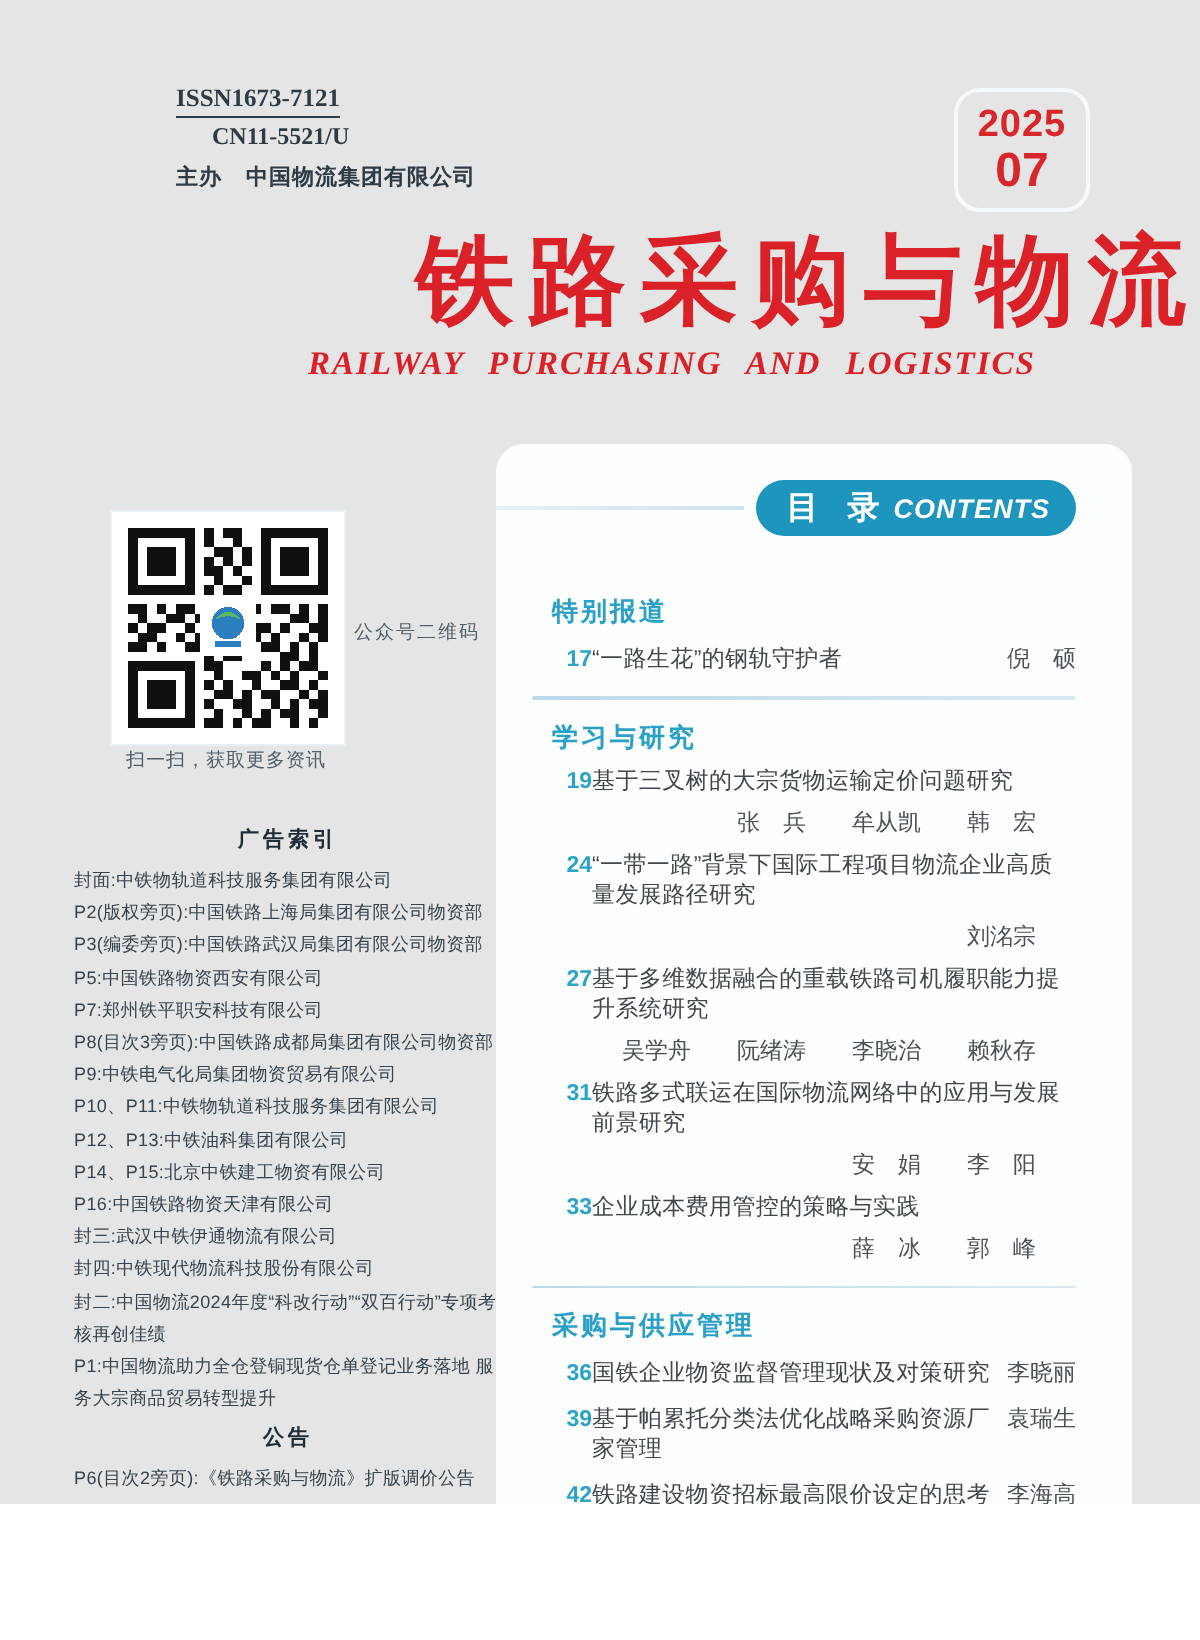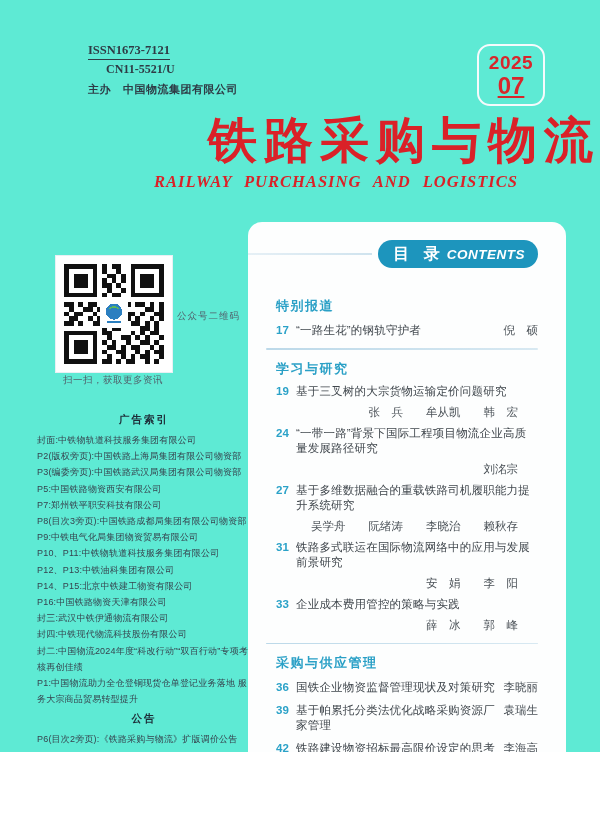--- a/index.html
+++ b/index.html
@@ -1,29 +1,29 @@
 <!DOCTYPE html>
 <html><head>
 <meta charset="utf-8">
 <style>
   html,body{margin:0;padding:0;}
-  .page{position:relative;width:600px;height:752px;background:#5eead4;overflow:hidden;
+  .page{position:relative;width:600px;height:752px;background:#e5e5e5;overflow:hidden;
         font-family:"Liberation Sans","DejaVu Sans",sans-serif;}
 
   
   .pub-info{position:absolute;left:88px;top:40px;color:#2e3b45;}
   .issn{font-family:"Liberation Serif","DejaVu Serif",serif;font-weight:bold;font-size:12.5px;
         border-bottom:1.4px solid #2e3b45;padding-bottom:1px;display:inline-block;}
   .cn{font-family:"Liberation Serif","DejaVu Serif",serif;font-weight:bold;font-size:12px;margin-top:2px;margin-left:18px;}
   .org-line{font-size:11px;font-weight:bold;margin-top:5px;letter-spacing:.5px;}
   .org-line .lbl{margin-right:12px;}
   .issue-box{position:absolute;left:477px;top:44px;width:64px;height:58px;
              border:2.5px solid #f6fafc;border-radius:13px;text-align:center;color:#d8262b;}
   .issue-year{font-size:19px;font-weight:600;margin-top:6px;letter-spacing:.5px;}
-  .issue-no{font-size:24px;font-weight:bold;line-height:24px;margin-top:0px;text-decoration:underline;}
+  .issue-no{font-size:24px;font-weight:bold;line-height:24px;margin-top:0px;}
 
   .mag-title{position:absolute;left:0;top:108px;width:600px;text-align:right;color:#da2128;
              font-size:49px;font-weight:900;letter-spacing:7px;}
   .mag-subtitle{position:absolute;left:0;top:172px;width:600px;text-align:center;color:#da2128;
              font-family:"Liberation Serif","DejaVu Serif",serif;font-style:italic;font-weight:bold;
              font-size:16.5px;letter-spacing:1px;word-spacing:7px;padding-left:36px;}
 
   
   .qr-box{position:absolute;left:55px;top:255px;width:100px;height:100px;background:#fff;
           padding:8px;border:1px solid #e9f0f4;}
@@ -44,21 +44,21 @@
             border-radius:15px;padding:0 13px 0 15px;margin-left:6px;}
   .toc-cn{font-size:16px;font-weight:900;letter-spacing:5px;}
   .toc-en{font-size:13.5px;font-weight:bold;font-style:italic;letter-spacing:.5px;margin-left:2px;}
 
   .sec-head{font-size:13px;font-weight:bold;color:#2aa0c6;letter-spacing:1.5px;}
   .sec1-head{margin-top:29px;}
   .sec2-head{margin-top:10px;}
   .sec3-head{margin-top:10px;}
   .row{line-height:15px;font-size:11.5px;}
   .art{display:flex;align-items:baseline;color:#40474d;}
-  .art .pg{color:#2ba2c8;width:20px;flex:none;font-weight:600;}
+  .art .pg{color:#2ba2c8;width:20px;flex:none;font-weight:600;text-align:right;}
   .art .ti{flex:1;letter-spacing:.2px;}
   .art .au{flex:none;margin-left:1px;color:#4a5157;}
   .s1 .row{margin-top:8px;}
   .s2 .row{margin-top:6px;}
   .s3 .row{margin-top:8px;}
   .au-line{text-align:right;padding-right:20px;color:#4a5157;}
   .divider{height:1.5px;background:linear-gradient(90deg,#bcd9e9,#d8e9f2);
            margin:10px 0 8px -10px;border-radius:1px;}
 </style>
 </head>

